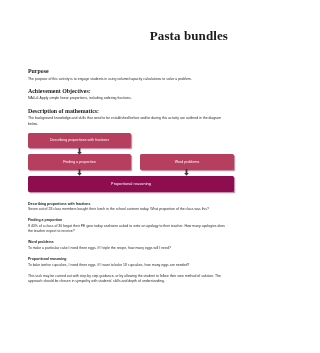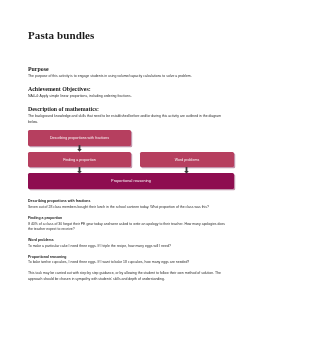--- a/index.html
+++ b/index.html
@@ -18,25 +18,26 @@
     position: relative;
     width: 250px;
     height: 353px;
     box-sizing: border-box;
     padding: 29px 22px 0 28px;
   }
 
   .doc-title {
     font-family: "Liberation Serif", serif;
     font-weight: bold;
-    font-size: 11px;
+    font-size: 13px;
     letter-spacing: 0.1px;
     color: #1b1b1b;
     margin: 0 0 25px 0;
     line-height: 1.1;
+    text-align: right;
   }
 
   .sec-head {
     font-family: "Liberation Serif", serif;
     font-weight: bold;
     font-size: 5.9px;
     color: #1b1b1b;
     margin: 0 0 1.5px 0;
     line-height: 1.15;
   }

